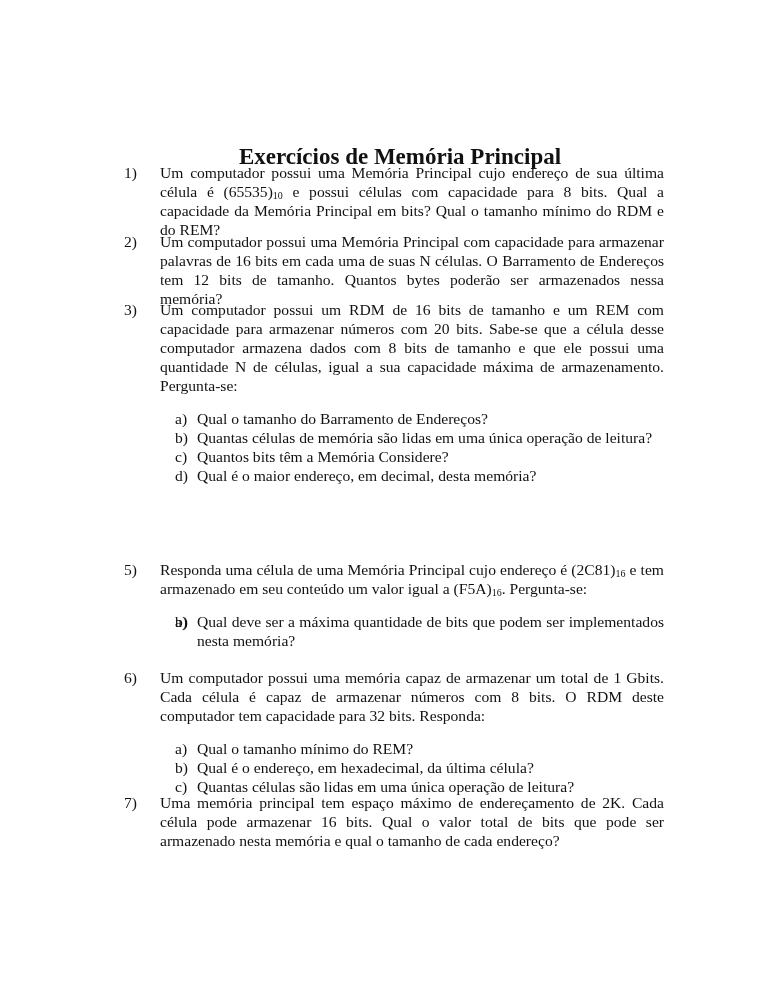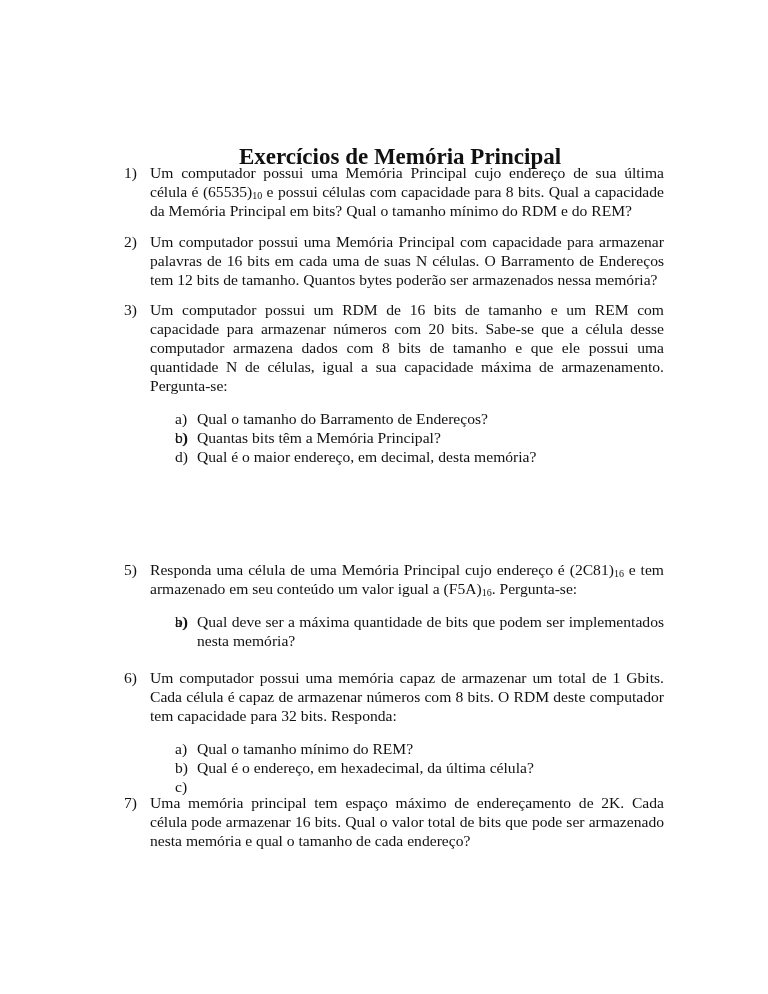--- a/index.html
+++ b/index.html
@@ -3,21 +3,21 @@
 <meta charset="utf-8">
 <style>
   html, body { margin: 0; padding: 0; background: #ffffff; }
   body { width: 768px; height: 994px; position: relative; overflow: hidden;
          font-family: "Liberation Serif", "DejaVu Serif", serif; color: #111; }
   .page { position: absolute; left: 0; top: 0; width: 768px; height: 994px; }
   h1 { position: absolute; left: 0; width: 768px; top: 128px; margin: 16px;
        text-align: center; font-size: 23px; font-weight: bold; }
   .q { position: absolute; left: 124px; width: 540px; font-size: 15.6px; line-height: 19px; }
   .q .num { position: absolute; left: 0; top: 0; width: 26px; }
-  .q .body { margin-left: 26px; text-align: justify; }
+  .q .body { margin-left: 36px; text-align: justify; }
   .subs { margin-left: 51px; margin-top: 14px; }
   .sub { position: relative; padding-left: 22px; text-align: justify; }
   .sub .lt { position: absolute; left: 0; top: 0; }
   sub { font-size: 10px; vertical-align: -2px; line-height: 0; }
 </style>
 </head>
 <body>
 
 <div class="page">
   <h1>Exercícios de Memória Principal</h1>
@@ -30,42 +30,42 @@
   <div class="q" style="top:232px">
     <span class="num">2)</span>
     <div class="body">Um computador possui uma Memória Principal com capacidade para armazenar palavras de 16 bits em cada uma de suas N células.  O Barramento de Endereços tem 12 bits de tamanho.  Quantos bytes poderão ser armazenados nessa memória?</div>
   </div>
 
   <div class="q" style="top:300px">
     <span class="num">3)</span>
     <div class="body">Um computador possui um RDM de 16 bits de tamanho e um REM com capacidade para armazenar números com 20 bits.  Sabe-se que a célula desse computador armazena dados com 8 bits de tamanho e que ele possui uma quantidade N de células, igual a sua capacidade máxima de armazenamento.  Pergunta-se:</div>
     <div class="subs">
       <div class="sub"><span class="lt">a)</span><span>Qual o tamanho do Barramento de Endereços?</span></div>
-      <div class="sub"><span class="lt">b)</span></div>
-      <div class="sub"><span class="lt">c)</span><span>Quantas bits têm a Memória Principal?</span></div>
+      <div class="sub"><span class="lt">b)</span><span>Quantas células de memória são lidas em uma única operação de leitura?</span></div>
+      <div class="sub"><span class="lt">c)</span><span>Quantos bits têm a Memória Considere?</span></div>
       <div class="sub"><span class="lt">d)</span><span>Qual é o maior endereço, em decimal, desta memória?</span></div>
     </div>
   </div>
 
   <div class="q" style="top:560px">
     <span class="num">5)</span>
     <div class="body"><span>Responda uma célula de uma Memória Principal cujo endereço é (2C81)</span><sub>16</sub><span> e tem armazenado em seu conteúdo um valor igual a (F5A)</span><sub>16</sub><span>.  Pergunta-se:</span></div>
     <div class="subs">
       <div class="sub"><span class="lt">a)</span></div>
       <div class="sub"><span class="lt">b)</span><span>Qual deve ser a máxima quantidade de bits que podem ser implementados nesta memória?</span></div>
     </div>
   </div>
 
   <div class="q" style="top:668px">
     <span class="num">6)</span>
     <div class="body">Um computador possui uma memória capaz de armazenar um total de 1 Gbits. Cada célula é capaz de armazenar números com 8 bits.  O RDM deste computador tem capacidade para 32 bits.  Responda:</div>
     <div class="subs">
       <div class="sub"><span class="lt">a)</span><span>Qual o tamanho mínimo do REM?</span></div>
       <div class="sub"><span class="lt">b)</span><span>Qual é o endereço, em hexadecimal, da última célula?</span></div>
-      <div class="sub"><span class="lt">c)</span></div>
+      <div class="sub"><span class="lt">c)</span><span>Quantas células são lidas em uma única operação de leitura?</span></div>
     </div>
   </div>
 
   <div class="q" style="top:793px">
     <span class="num">7)</span>
     <div class="body">Uma memória principal tem espaço máximo de endereçamento de 2K.  Cada célula pode armazenar 16 bits.  Qual o valor total de bits que pode ser armazenado nesta memória e qual o tamanho de cada endereço?</div>
   </div>
 </div>
 
 </body></html>

